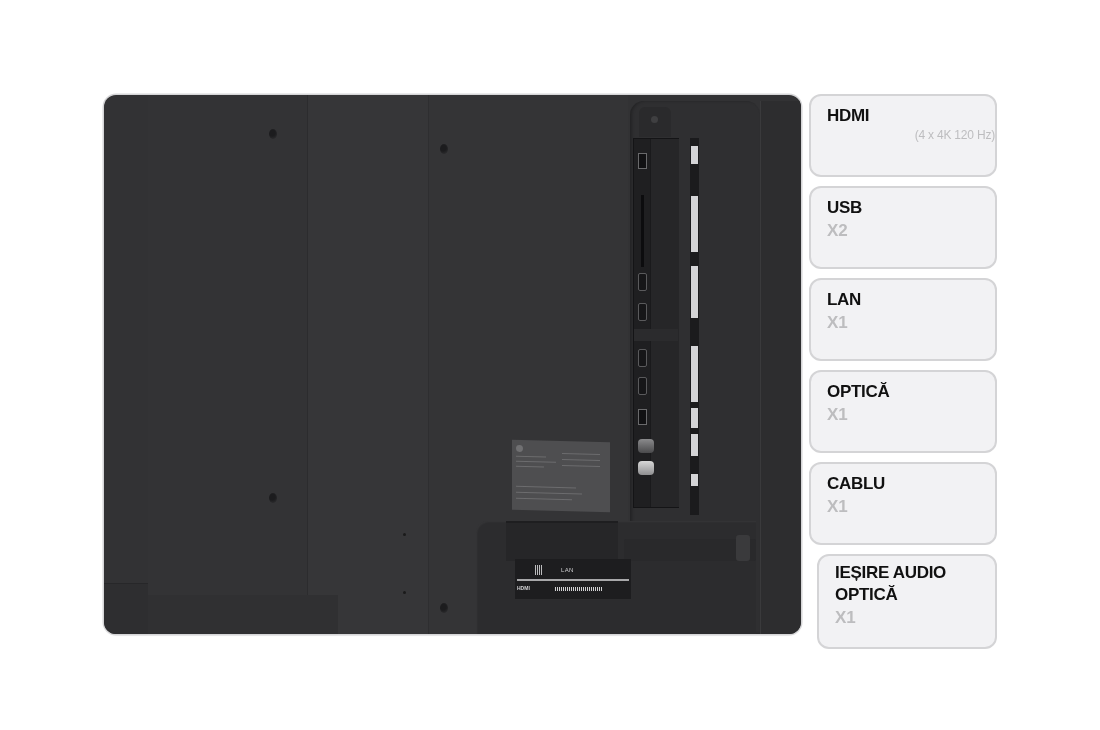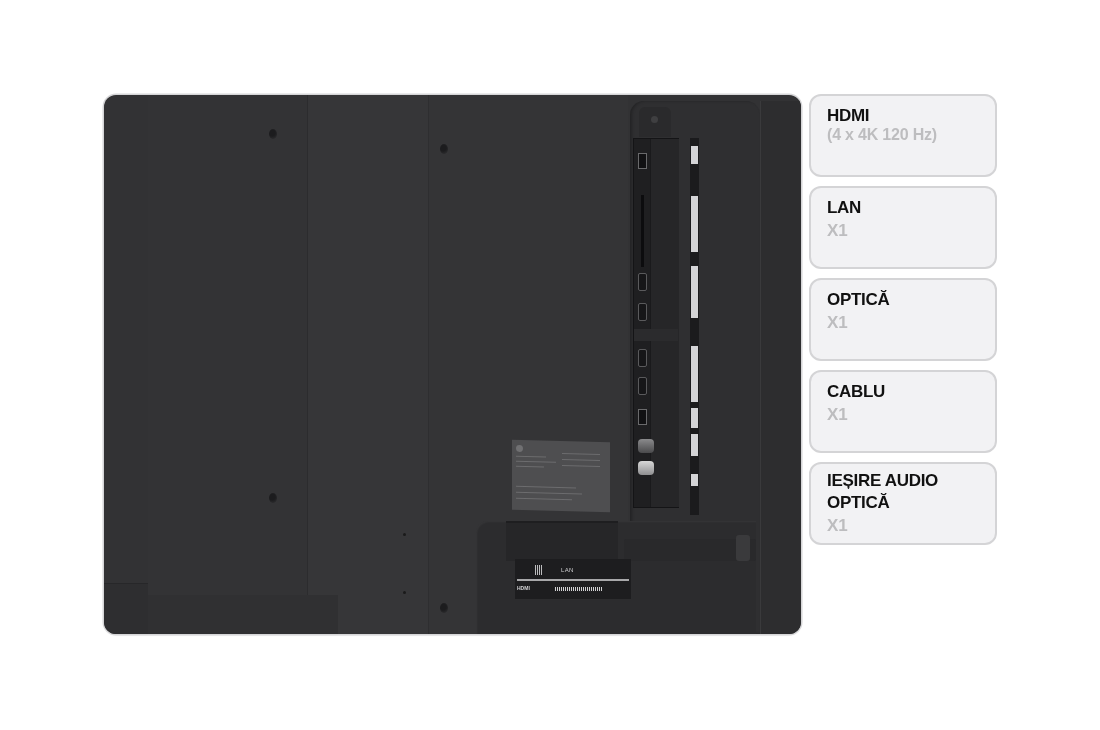--- a/index.html
+++ b/index.html
@@ -147,40 +147,41 @@
       width: 188px;
       display: flex; flex-direction: column; gap: 9px;
     }
     .spec-card {
       height: 83px;
       background: #f2f2f4;
       border: 2px solid #d4d4d6;
       border-radius: 12px;
       padding: 9px 0 0 16px;
     }
-    .spec-card.tall { height: 83px; }
+    .spec-card.tall { height: 95px; margin-left: 8px; }
     .spec-title {
       display: block;
       font-size: 17px; font-weight: bold;
       color: #111111;
       line-height: 22px;
       letter-spacing: -0.3px;
     }
     .spec-count {
       display: block;
       font-size: 17px; font-weight: bold;
       color: #bdbdbf;
       line-height: 24px;
     }
     .spec-note {
       display: block;
-      font-size: 16px; font-weight: bold;
+      font-size: 12px; font-weight: normal;
       color: #bdbdbf;
       line-height: 16px;
       letter-spacing: -0.2px;
+      text-align: right;
     }
   </style>
 </head>
 <body>
 
 <div class="stage">
 
   <div class="tv">
     <div class="tv-strip strip-a"></div>
     <div class="tv-strip strip-b"></div>
@@ -252,20 +253,24 @@
       <div class="barcode"></div>
     </div>
   </div>
 
   <div class="specs">
     <div class="spec-card">
       <span class="spec-title">HDMI</span>
       <span class="spec-note">(4 x 4K 120 Hz)</span>
     </div>
     <div class="spec-card">
+      <span class="spec-title">USB</span>
+      <span class="spec-count">X2</span>
+    </div>
+    <div class="spec-card">
       <span class="spec-title">LAN</span>
       <span class="spec-count">X1</span>
     </div>
     <div class="spec-card">
       <span class="spec-title">OPTICĂ</span>
       <span class="spec-count">X1</span>
     </div>
     <div class="spec-card">
       <span class="spec-title">CABLU</span>
       <span class="spec-count">X1</span>

